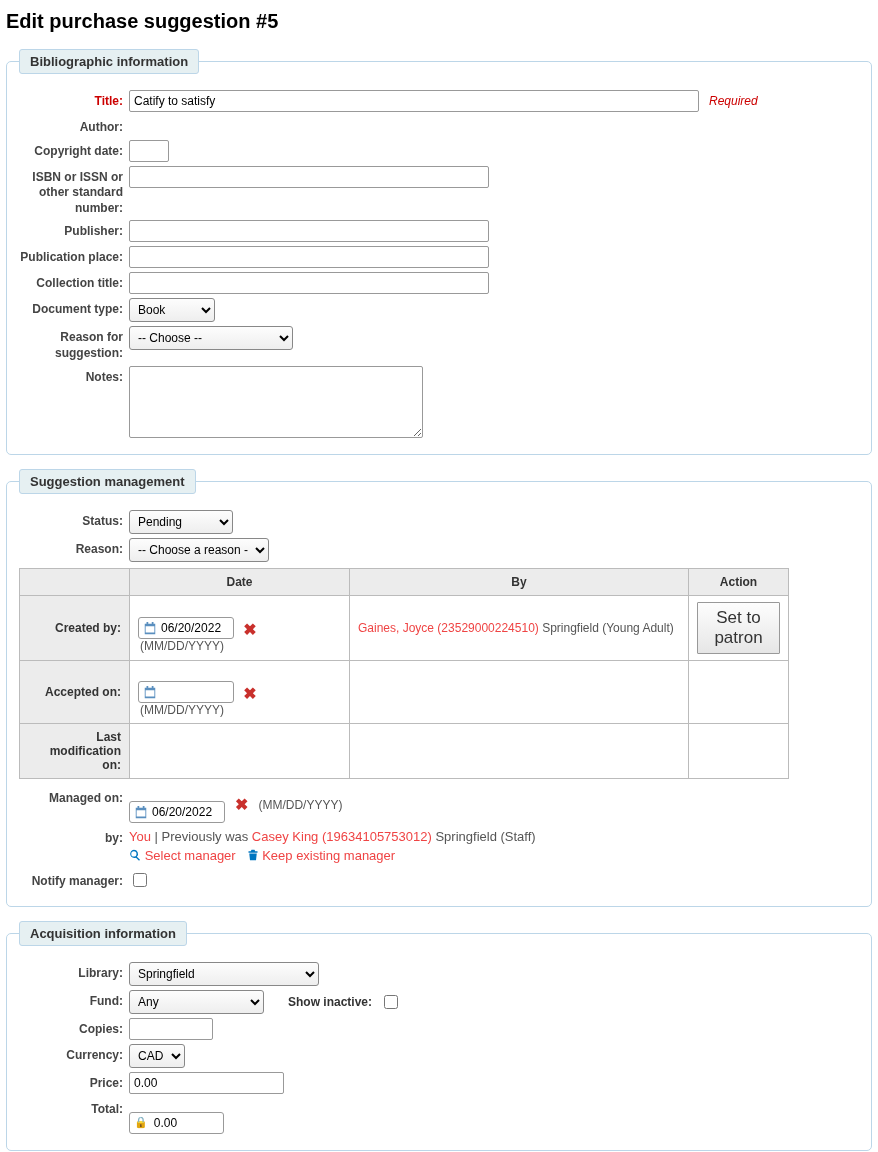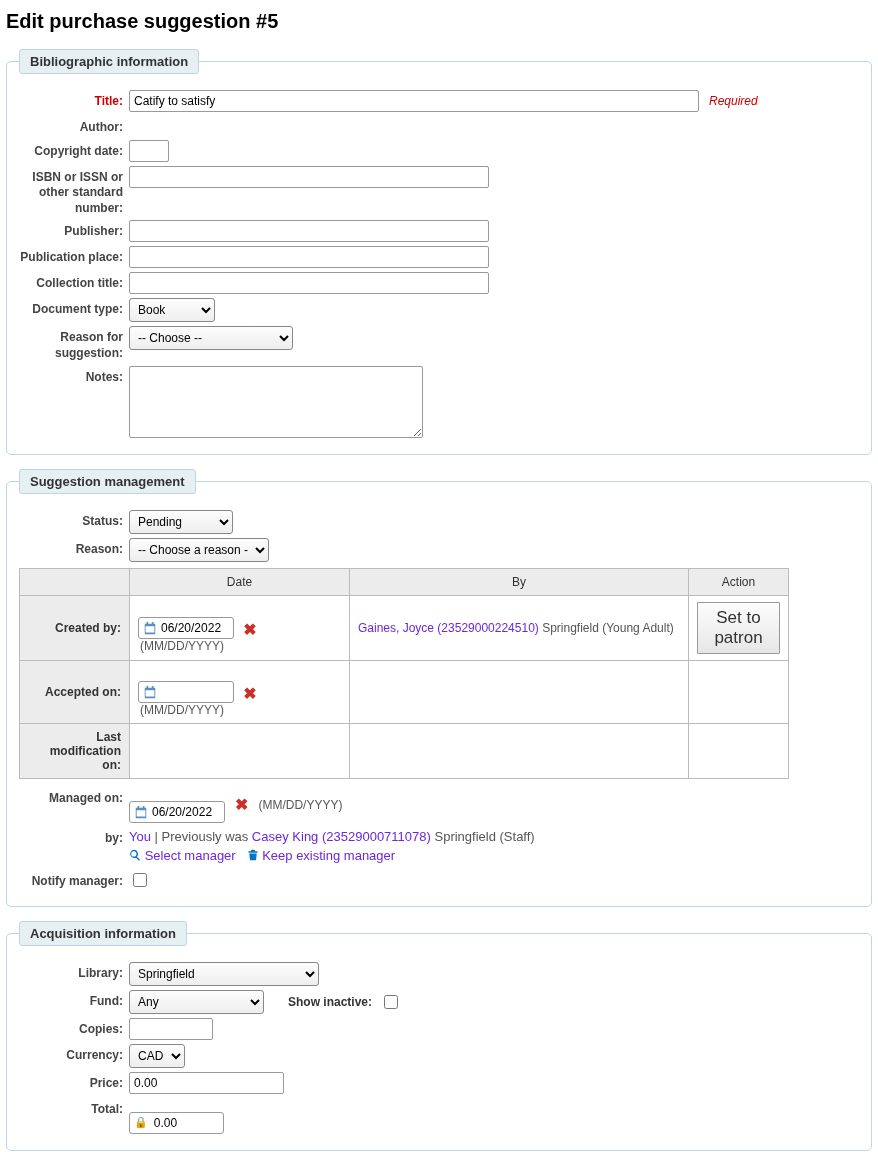--- a/index.html
+++ b/index.html
@@ -137,39 +137,39 @@
   }
   table.sm-table th, table.sm-table td {
     border: 1px solid #bbb;
     font-size: 12px;
     padding: 6px 8px;
     vertical-align: middle;
   }
   table.sm-table th {
     background: #ececec;
     text-align: center;
-    font-weight: normal;
+    font-weight: bold;
   }
   table.sm-table td.rowhead {
     background: #ececec;
     text-align: right;
     font-weight: bold;
     width: 110px;
   }
   .btn {
     font-family: Arial, sans-serif;
     font-size: 17px;
     padding: 5px 12px;
     background: linear-gradient(#fdfdfd, #e6e6e6);
     border: 1px solid #999;
     border-radius: 1px;
     cursor: pointer;
     color: #333;
   }
-  .link { color:#6d28d9; text-decoration:none; cursor:pointer; }
+  .link { color:#ef4444; text-decoration:none; cursor:pointer; }
   .muted { color:#555; }
   .icon-search { width:12px; height:12px; display:inline-block; vertical-align:-1px; }
   .icon-search svg { width:12px; height:12px; fill:#0076c0; }
   .icon-trash { width:12px; height:12px; display:inline-block; vertical-align:-1px; }
   .icon-trash svg { width:12px; height:12px; fill:#0076c0; }
   .lock-icon { color:#888; font-size:11px; margin-right:2px; }
   .footer-actions {
     display:flex; align-items:center; gap:16px; padding:4px 0 0 4px;
   }
   .checkbox {
@@ -351,21 +351,21 @@
       </span>
       <span class="clear-icon">✖</span>
       <span class="hint">(MM/DD/YYYY)</span>
     </div>
   </div>
 
   <div class="row">
     <div class="label">by:</div>
     <div class="field" style="display:block; line-height:1.5;">
       <div>
-        <a class="link">You</a><span class="muted"> | </span><span class="muted">Previously was </span><a class="link">Casey King (23529000711078)</a><span class="muted"> Springfield (Staff)</span>
+        <a class="link">You</a><span class="muted"> | </span><span class="muted">Previously was </span><a class="link">Casey King (19634105753012)</a><span class="muted"> Springfield (Staff)</span>
       </div>
       <div>
         <a class="link">
           <span class="icon-search">
             <svg viewBox="0 0 16 16">
                 <path d="M6.5 1a5.5 5.5 0 014.02 9.27l4.1 4.1-1.25 1.25-4.1-4.1A5.5 5.5 0 116.5 1zm0 2a3.5 3.5 0 100 7 3.5 3.5 0 000-7z"></path>
               </svg>
           </span>
           <span>Select manager</span>
         </a>

